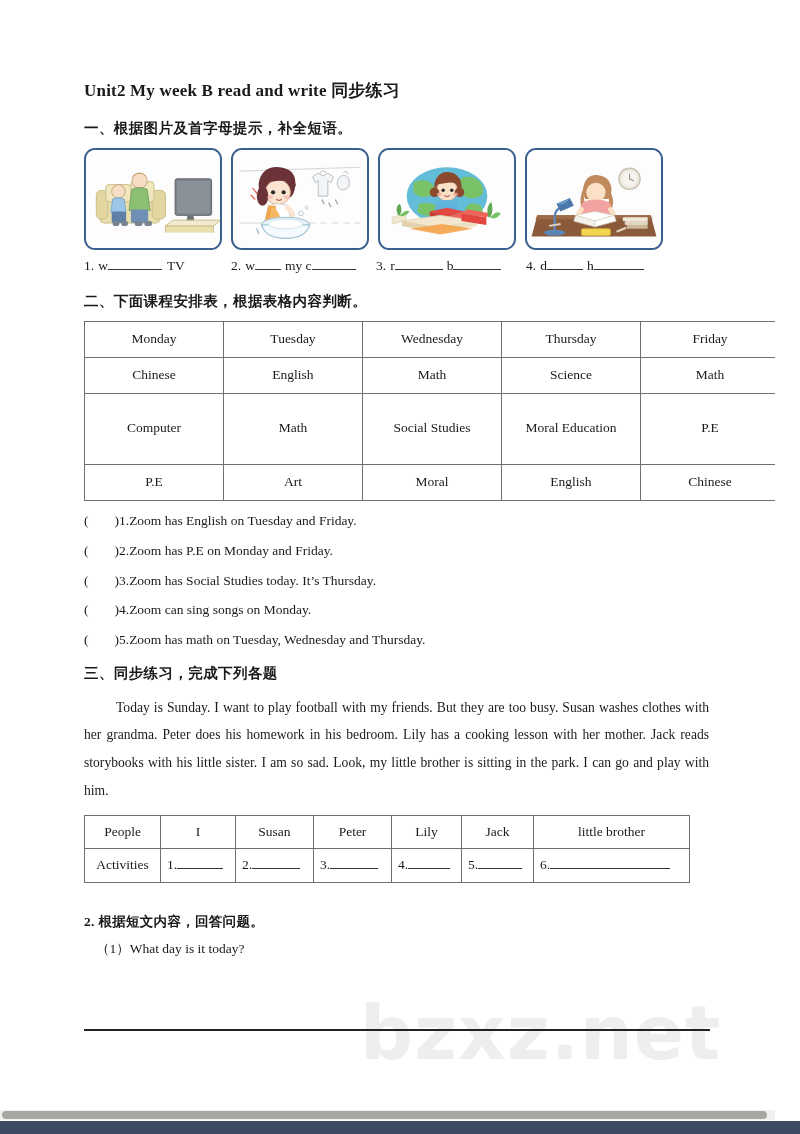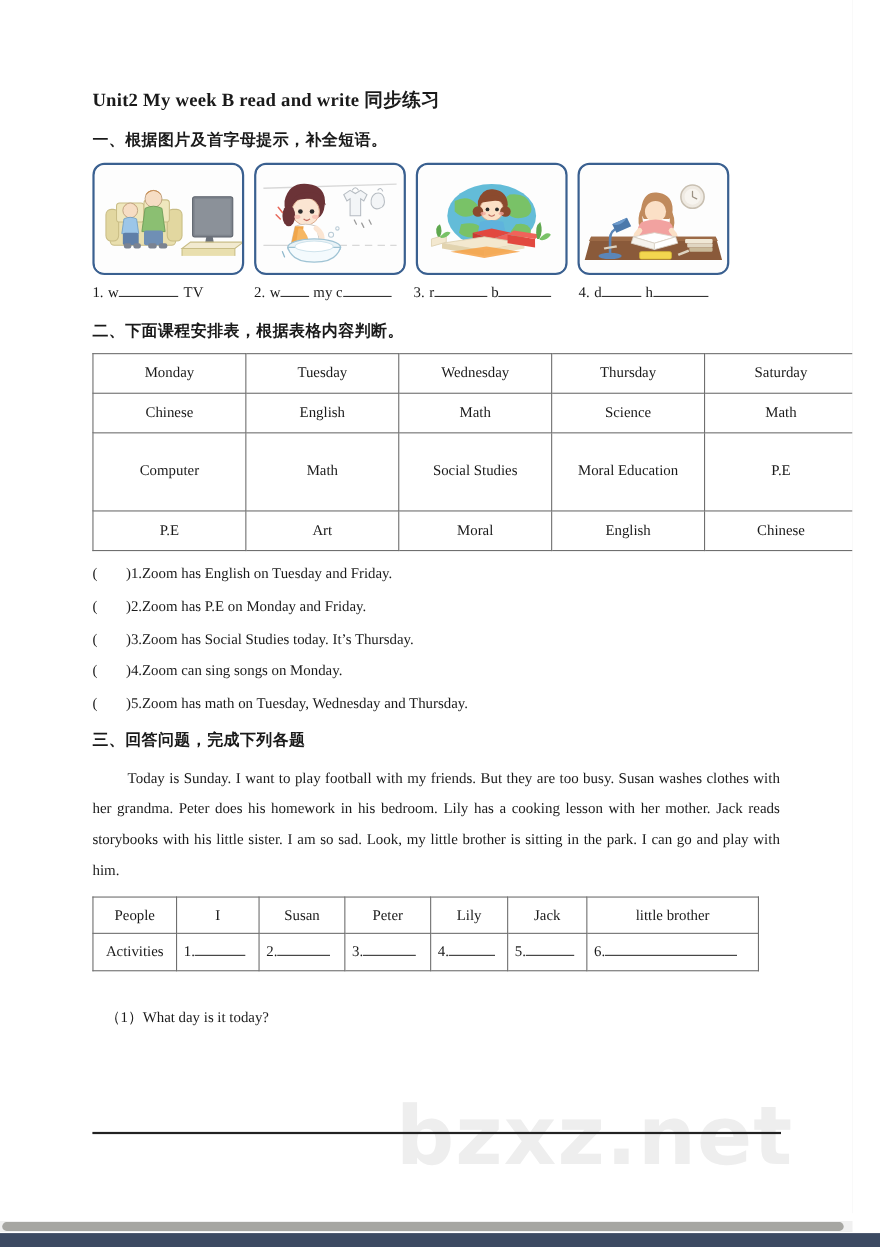--- a/index.html
+++ b/index.html
@@ -431,21 +431,21 @@
 
     <div class="sec-head">二、下面课程安排表，根据表格内容判断。</div>
 
     <table class="grid">
       <tbody>
         <tr>
           <td>Monday</td>
           <td>Tuesday</td>
           <td>Wednesday</td>
           <td>Thursday</td>
-          <td>Saturday</td>
+          <td>Friday</td>
         </tr>
         <tr>
           <td>Chinese</td>
           <td>English</td>
           <td>Math</td>
           <td>Science</td>
           <td>Math</td>
         </tr>
         <tr>
           <td class="tall">Computer</td>
@@ -475,21 +475,21 @@
         <span class="tf-paren">(</span><span class="gapw" style="width:26px"></span><span class="tf-paren">)</span><span>3.Zoom has Social Studies today. It’s Thursday.</span>
       </div>
       <div class="tf-item">
         <span class="tf-paren">(</span><span class="gapw" style="width:26px"></span><span class="tf-paren">)</span><span>4.Zoom can sing songs on Monday.</span>
       </div>
       <div class="tf-item">
         <span class="tf-paren">(</span><span class="gapw" style="width:26px"></span><span class="tf-paren">)</span><span>5.Zoom has math on Tuesday, Wednesday and Thursday.</span>
       </div>
     </div>
 
-    <div class="sec-head">三、回答问题，完成下列各题</div>
+    <div class="sec-head">三、同步练习，完成下列各题</div>
 
     <div class="passage"><span class="indent"></span><span>Today is Sunday. I want to play football with my friends. But they are too busy. Susan washes clothes with her grandma. Peter does his homework in his bedroom. Lily has a cooking lesson with her mother. Jack reads storybooks with his little sister. I am so sad. Look, my little brother is sitting in the park. I can go and play with him.</span></div>
 
 
     <table class="people">
       <colgroup>
         <col style="width:76px">
         <col style="width:75px">
         <col style="width:78px">
         <col style="width:78px">
@@ -513,20 +513,21 @@
           <td class="act-cell"><span>2.</span><span class="bl2" style="width:48px"></span></td>
           <td class="act-cell"><span>3.</span><span class="bl2" style="width:48px"></span></td>
           <td class="act-cell"><span>4.</span><span class="bl2" style="width:42px"></span></td>
           <td class="act-cell"><span>5.</span><span class="bl2" style="width:44px"></span></td>
           <td class="act-cell"><span>6.</span><span class="bl2" style="width:120px"></span></td>
         </tr>
       </tbody>
     </table>
 
     <div class="q-block">
+      <div class="sub-head">2. 根据短文内容，回答问题。</div>
       <div class="q-line indent1">（1）What day is it today?</div>
     </div>
 
   </div>
 
   <div class="hr-rule"></div>
 
 </div>
 
 <div id="right-gutter"></div>

